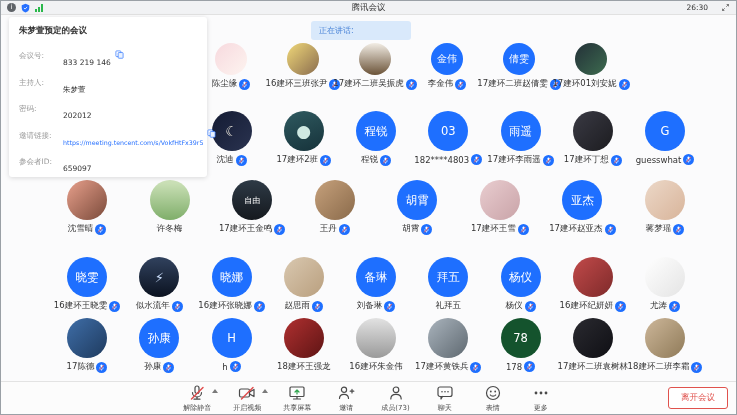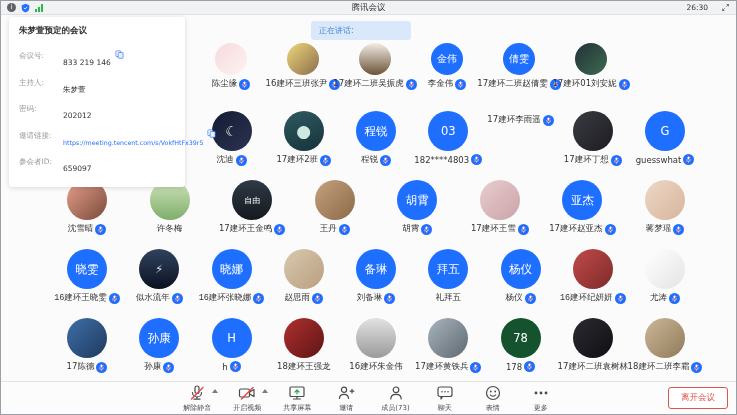--- a/index.html
+++ b/index.html
@@ -26,23 +26,23 @@
   .infodot { width: 9px; height: 9px; border-radius: 50%; background: #5f6368; color: #fff;
     font-size: 7px; line-height: 9px; text-align: center; font-style: normal; }
   
   .speaking {
     position: absolute; left: 310px; top: 20px; z-index: 4;
     background: #d9e9fb; color: #4d86d8; font-size: 8px;
     padding: 4px 10px 4px 8px; border-radius: 3px; min-width: 100px;
   }
   
   .infocard {
-    position: absolute; left: 8px; top: 16px; width: 176px; z-index: 6;
+    position: absolute; left: 8px; top: 16px; width: 198px; z-index: 6;
     background: #fff; border-radius: 3px; box-shadow: 0 1px 5px rgba(0,0,0,.14);
-    padding: 8px 10px 11px 10px;
+    padding: 8px 10px 1px 10px;
   }
   .infocard h1 { font-size: 8.5px; color: #333; font-weight: bold; margin-bottom: 6px; }
   .ifield { display: flex; align-items: center; font-size: 7.5px; line-height: 12.5px; white-space: nowrap; }
   .ifield .lbl { color: #9a9a9a; width: 44px; flex: none; }
   .ifield .val { color: #333; margin-top: 14px; }
   .ifield .val.link { color: #2670ff; font-size: 6.3px; }
   .copyic { margin-left: 4px; flex: none; cursor: pointer; }
   
   .prow { position: absolute; display: flex; z-index: 1; }
   .prow.first { left: 194px; top: 42px; }
@@ -330,20 +330,21 @@
               <circle cx="6" cy="6" r="6" fill="#1e6fff"></circle>
               <rect x="5" y="2.6" width="2" height="3.8" rx="1" fill="#fff"></rect>
               <path d="M3.9 5.9a2.1 2.1 0 0 0 4.2 0" stroke="#fff" stroke-width=".7" fill="none"></path>
               <path d="M6 8v1.4" stroke="#fff" stroke-width=".7"></path>
               <path d="M3.4 9.2l5.2-5.8" stroke="#ff5a52" stroke-width="1"></path>
             </svg>
           </span>
         </div>
       </div>
       <div class="pcell">
+        <div class="avatar" style="background: rgb(30, 111, 255);">雨遥</div>
         <div class="nameline">
           <span>17建环李雨遥</span>
           <span style="display: inline-flex;">
             <svg width="11" height="11" viewBox="0 0 12 12">
               <circle cx="6" cy="6" r="6" fill="#1e6fff"></circle>
               <rect x="5" y="2.6" width="2" height="3.8" rx="1" fill="#fff"></rect>
               <path d="M3.9 5.9a2.1 2.1 0 0 0 4.2 0" stroke="#fff" stroke-width=".7" fill="none"></path>
               <path d="M6 8v1.4" stroke="#fff" stroke-width=".7"></path>
               <path d="M3.4 9.2l5.2-5.8" stroke="#ff5a52" stroke-width="1"></path>
             </svg>
@@ -489,21 +490,21 @@
               <circle cx="6" cy="6" r="6" fill="#1e6fff"></circle>
               <rect x="5" y="2.6" width="2" height="3.8" rx="1" fill="#fff"></rect>
               <path d="M3.9 5.9a2.1 2.1 0 0 0 4.2 0" stroke="#fff" stroke-width=".7" fill="none"></path>
               <path d="M6 8v1.4" stroke="#fff" stroke-width=".7"></path>
               <path d="M3.4 9.2l5.2-5.8" stroke="#ff5a52" stroke-width="1"></path>
             </svg>
           </span>
         </div>
       </div>
     </div>
-    <div class="prow rest" style="top: 248px; font-family: Liberation Mono, monospace;">
+    <div class="prow rest" style="top: 256px;">
       <div class="pcell">
         <div class="avatar" style="background: rgb(30, 111, 255);">晓雯</div>
         <div class="nameline">
           <span>16建环王晓雯</span>
           <span style="display: inline-flex;">
             <svg width="11" height="11" viewBox="0 0 12 12">
               <circle cx="6" cy="6" r="6" fill="#1e6fff"></circle>
               <rect x="5" y="2.6" width="2" height="3.8" rx="1" fill="#fff"></rect>
               <path d="M3.9 5.9a2.1 2.1 0 0 0 4.2 0" stroke="#fff" stroke-width=".7" fill="none"></path>
               <path d="M6 8v1.4" stroke="#fff" stroke-width=".7"></path>

